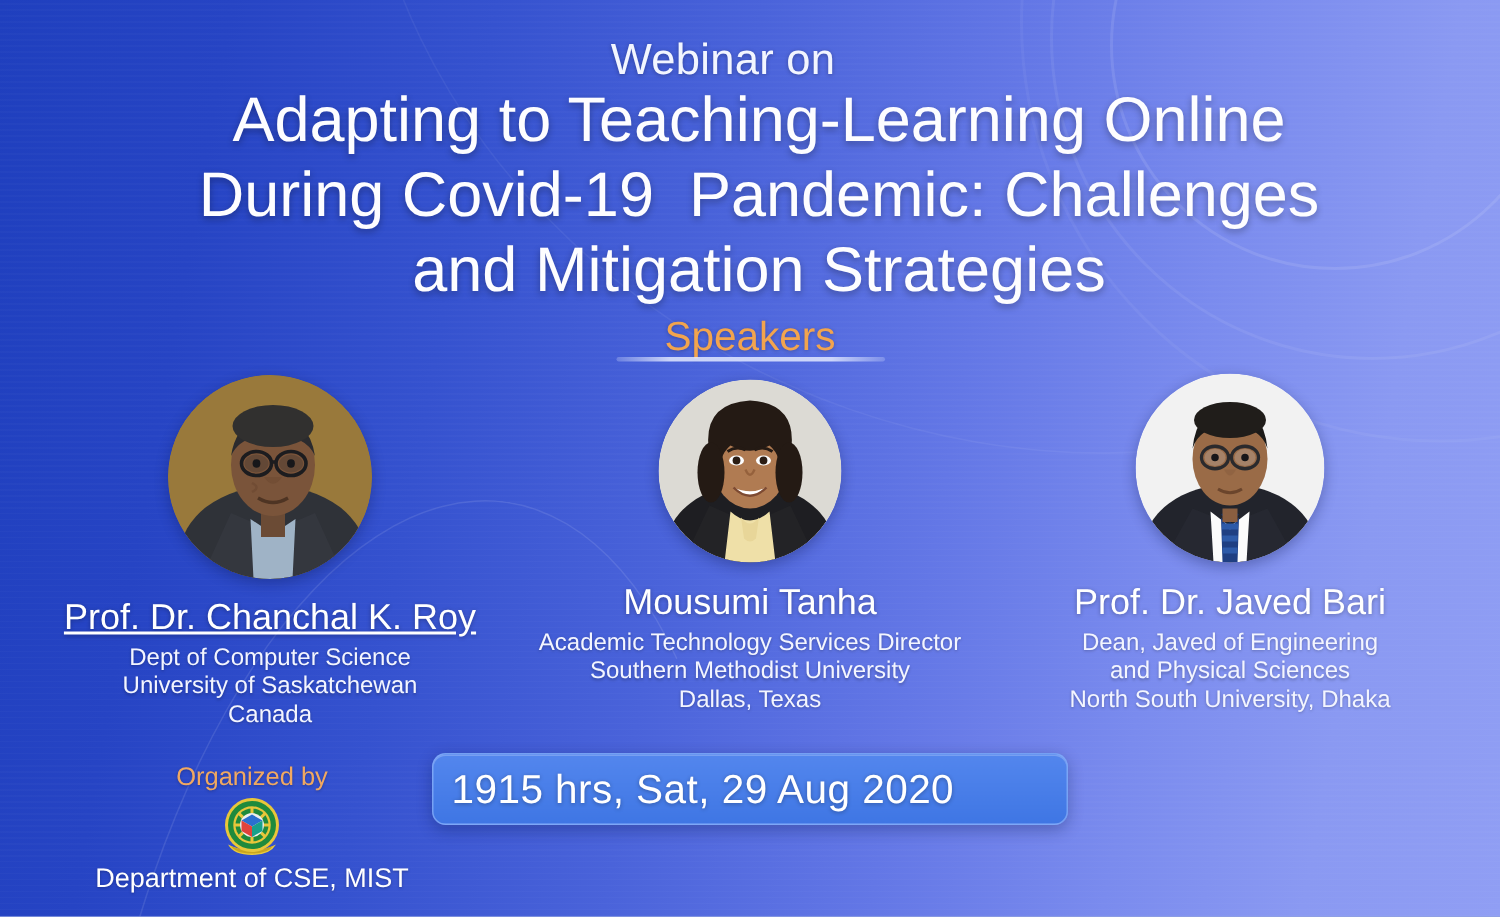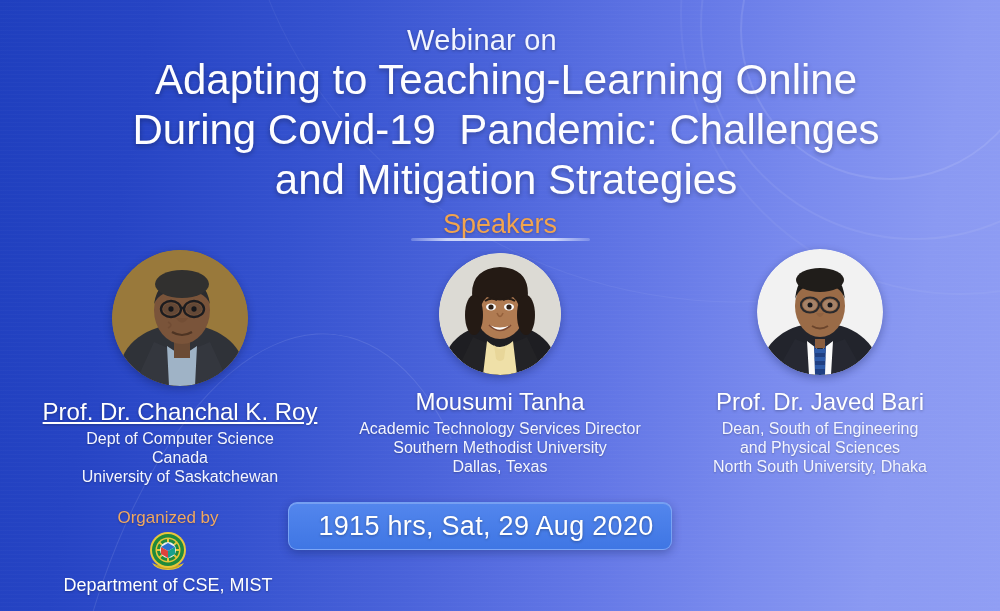--- a/index.html
+++ b/index.html
@@ -133,26 +133,26 @@
   .org-logo { margin:2px auto 1px; width:44px; height:44px; position:relative; }
   .org-dept {
     font-size:18px; color:#ffffff; font-weight:400;
     text-shadow:0 1px 2px rgba(0,0,0,.28);
     white-space:nowrap;
   }
 
   
   .date-badge {
     position:absolute; left:288px; top:502px;
-    width:384px; height:48px;
+    width:424px; height:48px;
     border-radius:9px;
     background:linear-gradient(180deg,#5386ed 0%, #3f76e4 100%);
     border:1px solid rgba(160,195,255,.55);
     box-shadow:0 3px 10px rgba(8,20,70,.30), inset 0 1px 0 rgba(255,255,255,.22);
-    display:flex; align-items:center; justify-content:center;padding-left:12px;
+    display:flex; align-items:center; padding-left:12px;
   }
   .date-text {
     font-size:27px; color:#ffffff; font-weight:400;
     letter-spacing:.3px;
     text-shadow:0 1px 3px rgba(0,0,0,.30);
     white-space:nowrap;
   }
 
   
   .meeting {
@@ -220,22 +220,22 @@
             <ellipse cx="82" cy="59" rx="2.6" ry="2.8" fill="#17171a"></ellipse>
             <path d="M64 68 q6 9 12 0" fill="#6b4830" opacity=".5"></path>
             <path d="M60 82 q10 6 20 0" stroke="#4e3423" stroke-width="2.2" fill="none"></path>
             <path d="M56 72 q6 3 0 6" stroke="#6a4730" stroke-width="1.6" fill="none" opacity=".6"></path>
           </g>
         </svg>
       </div>
       <div class="sp-name">Prof. Dr. Chanchal K. Roy</div>
       <div class="sp-aff">
         <span>Dept of Computer Science</span>
+        <span>University of Saskatchewan</span>
         <span>Canada</span>
-        <span>University of Saskatchewan</span>
       </div>
     </div>
 
     <div class="speaker sp2">
       <div class="photo photo-2">
         <svg viewBox="0 0 122 122" width="122" height="122">
           <defs>
             <clipPath id="c2">
                 <circle cx="61" cy="61" r="61"></circle>
               </clipPath>
@@ -300,21 +300,21 @@
             <ellipse cx="73" cy="56" rx="7" ry="5.6" fill="#cdd6de" opacity=".22"></ellipse>
             <circle cx="53" cy="56" r="2.5" fill="#171619"></circle>
             <circle cx="73" cy="56" r="2.5" fill="#171619"></circle>
             <path d="M59 64 q4 8 8 0" fill="#855c3c" opacity=".45"></path>
             <path d="M55 77 q8 5 16 0" stroke="#6b452c" stroke-width="2" fill="none"></path>
           </g>
         </svg>
       </div>
       <div class="sp-name">Prof. Dr. Javed Bari</div>
       <div class="sp-aff">
-        <span>Dean, South of Engineering</span>
+        <span>Dean, Javed of Engineering</span>
         <span>and Physical Sciences</span>
         <span>North South University, Dhaka</span>
       </div>
     </div>
 
     <div class="organizer">
       <div class="org-by">Organized by</div>
       <div class="org-logo">
         <svg viewBox="0 0 44 44" width="44" height="44">
           <path d="M6 33 q16 8 32 0 q-4 7 -16 7 q-12 0 -16 -7 z" fill="#e9c93a"></path>

